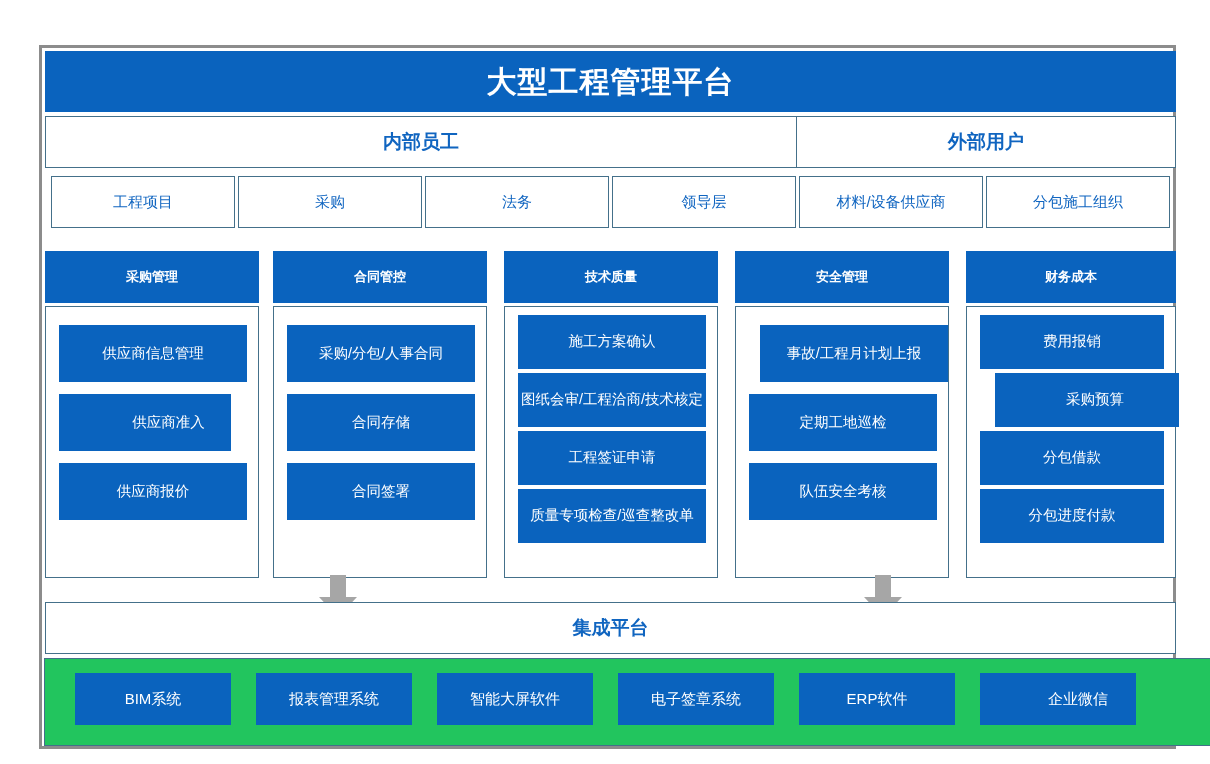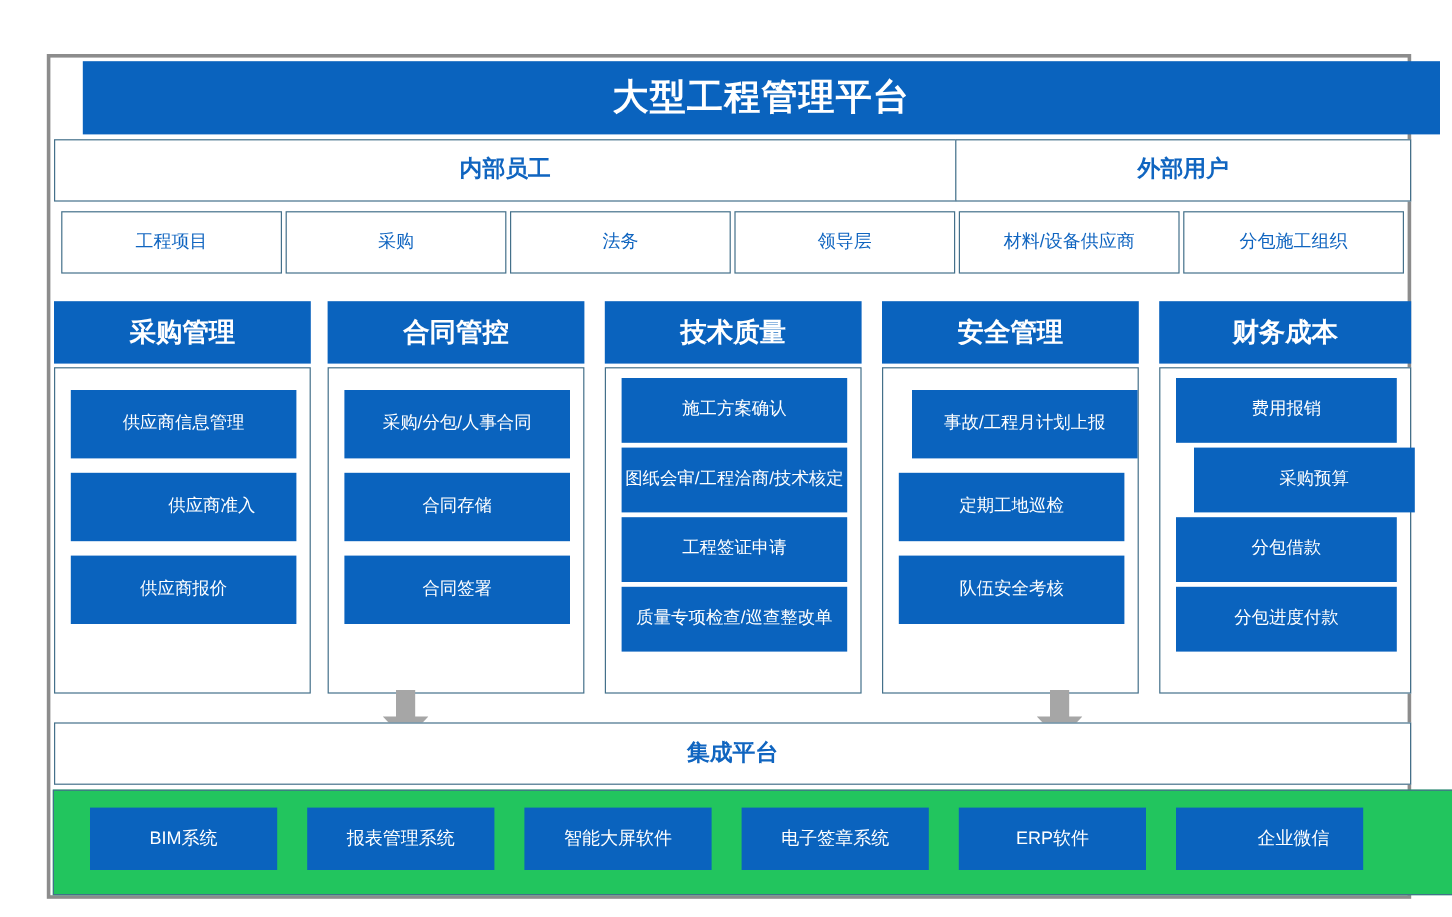--- a/index.html
+++ b/index.html
@@ -57,21 +57,20 @@
     font-weight: bold;
     line-height: 1.2;
   }
 
   
   #title-bar {
     left: 3px; top: 3px;
     width: 1131px; height: 61px;
     font-size: 30px;
     letter-spacing: 1px;
-    margin-left: 24px;
   }
 
   
   #aud-internal {
     left: 3px; top: 68px;
     width: 752px; height: 52px;
     font-size: 19px;
   }
   #aud-external {
     left: 754px; top: 68px;
@@ -83,21 +82,21 @@
   .role-btn {
     top: 128px;
     height: 52px;
     font-size: 15px;
     font-weight: normal;
   }
 
   
   .mod-head {
     height: 52px;
-    font-size: 22px;
+    font-size: 13px;
   }
   .mod-body {
     background: #ffffff;
     border: 1px solid #44708a;
   }
   .mod-item {
     background: #0a63be;
     color: #ffffff;
     display: flex;
     align-items: center;
@@ -150,21 +149,21 @@
     <div class="abs white-box role-btn" style="left:9px;width:184px;">工程项目</div>
     <div class="abs white-box role-btn" style="left:196px;width:184px;">采购</div>
     <div class="abs white-box role-btn" style="left:383px;width:184px;">法务</div>
     <div class="abs white-box role-btn" style="left:570px;width:184px;">领导层</div>
     <div class="abs white-box role-btn" style="left:757px;width:184px;">材料/设备供应商</div>
     <div class="abs white-box role-btn" style="left:944px;width:184px;font-family:Liberation Serif, serif;">分包施工组织</div>
 
     <div class="abs blue-solid mod-head" style="left:3px;top:203px;width:214px;">采购管理</div>
     <div class="abs mod-body" style="left:3px;top:258px;width:214px;height:272px;">
       <div class="mod-item" style="left:13px;top:18px;width:188px;height:57px;">供应商信息管理</div>
-      <div class="mod-item" style="left:13px;top:87px;width:188px;height:57px;padding-left:47px;">供应商准入</div>
+      <div class="mod-item" style="left:13px;top:87px;width:172px;height:57px;padding-left:47px;">供应商准入</div>
       <div class="mod-item" style="left:13px;top:156px;width:188px;height:57px;">供应商报价</div>
     </div>
 
     <div class="abs blue-solid mod-head" style="left:231px;top:203px;width:214px;">合同管控</div>
     <div class="abs mod-body" style="left:231px;top:258px;width:214px;height:272px;">
       <div class="mod-item" style="left:13px;top:18px;width:188px;height:57px;">采购/分包/人事合同</div>
       <div class="mod-item" style="left:13px;top:87px;width:188px;height:57px;">合同存储</div>
       <div class="mod-item" style="left:13px;top:156px;width:188px;height:57px;">合同签署</div>
     </div>
 

